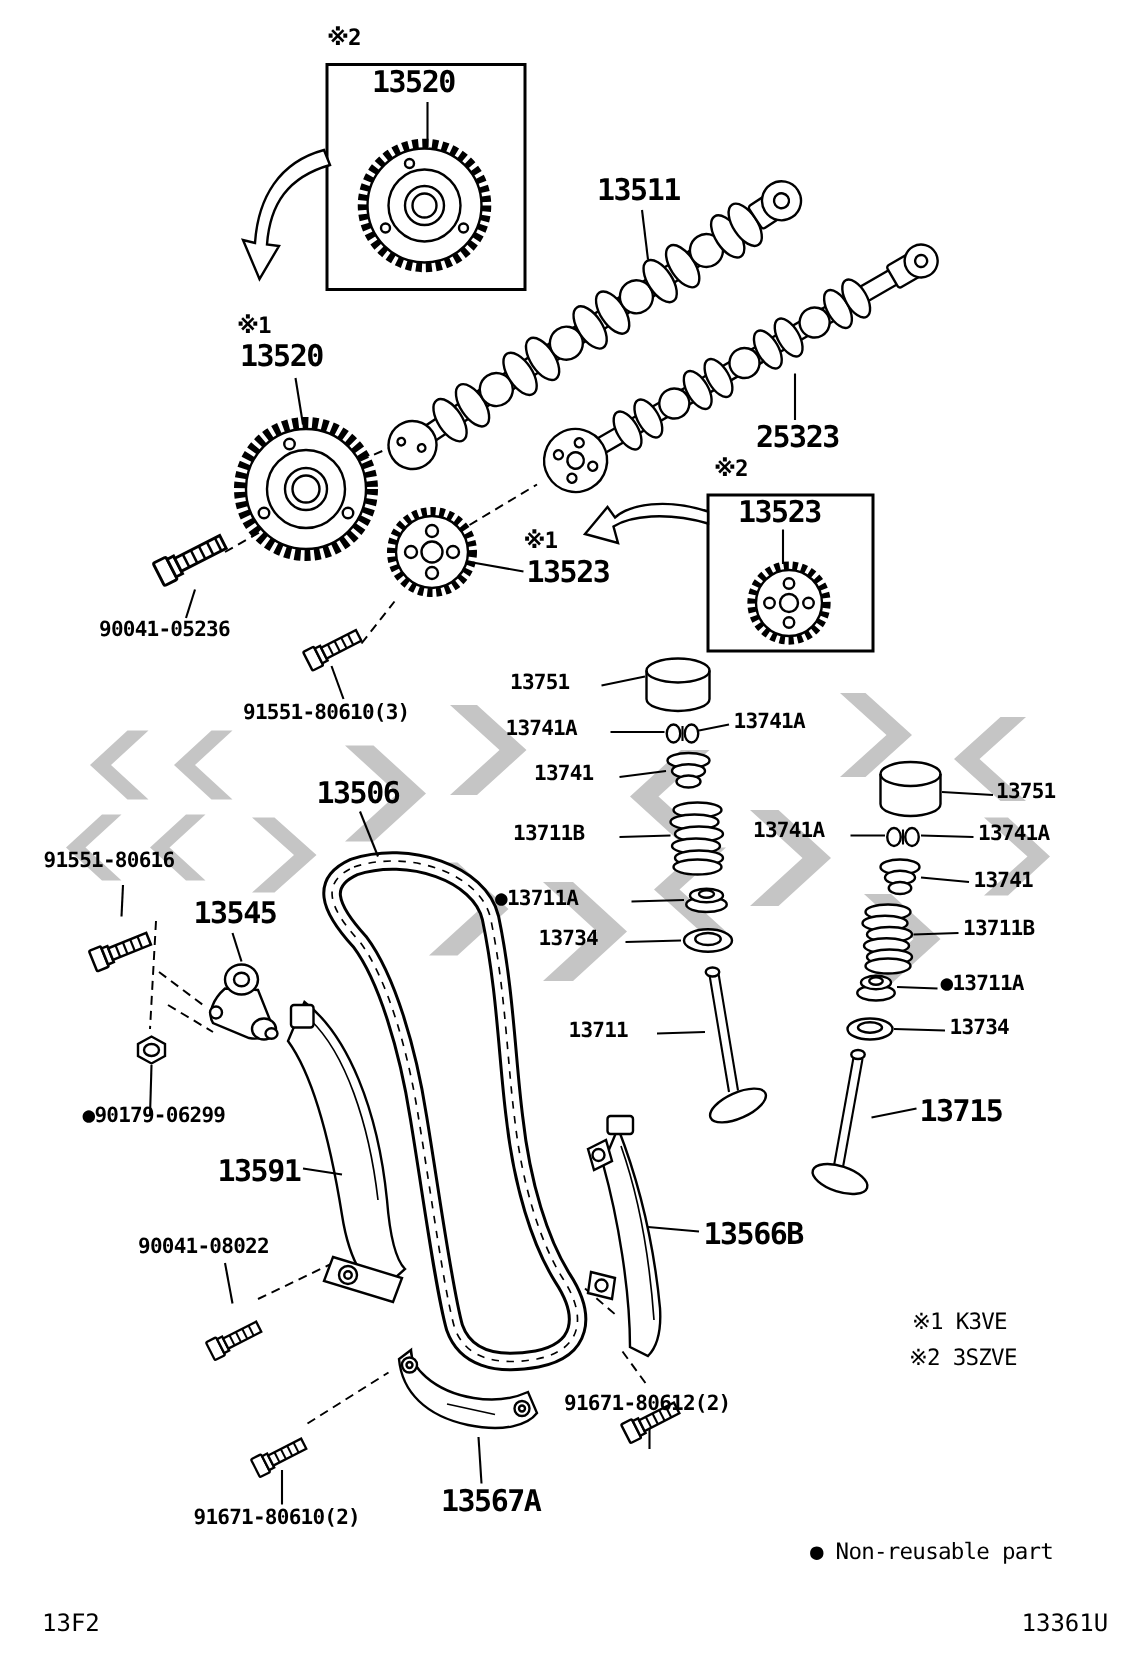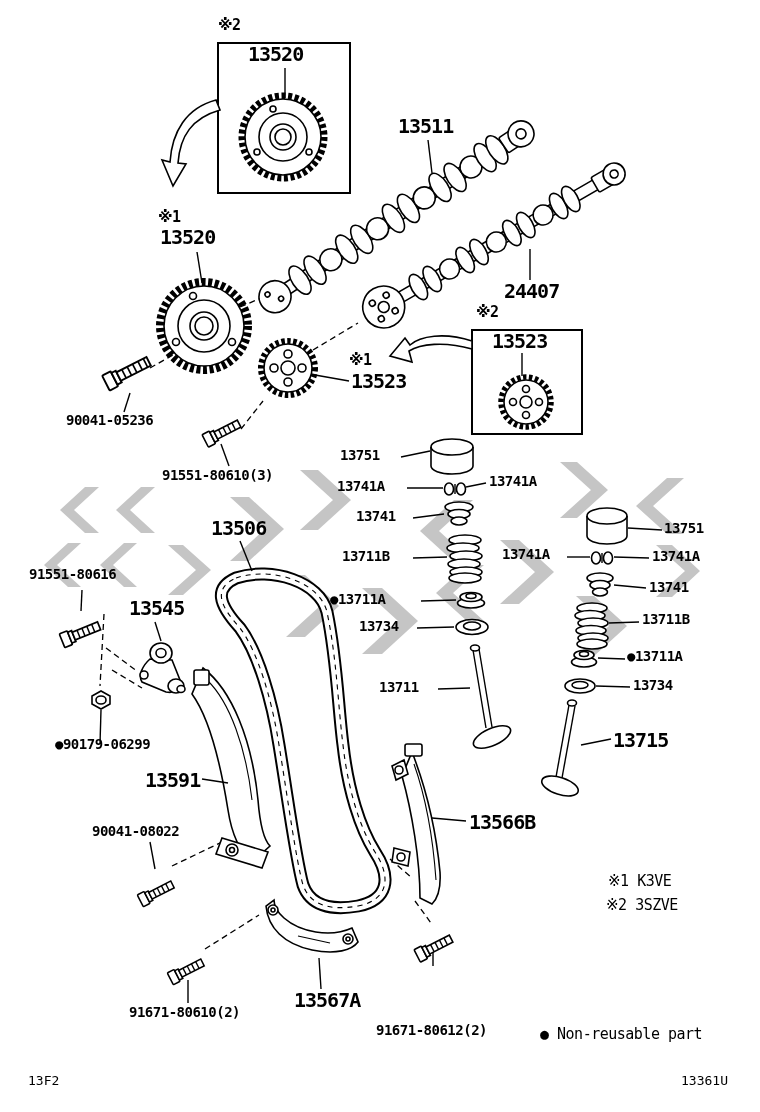--- a/index.html
+++ b/index.html
@@ -4,21 +4,21 @@
 <style>
   html,body{margin:0;padding:0;background:#fff;}
   #page{position:relative;width:760px;height:1112px;background:#fff;overflow:hidden;
         font-family:"DejaVu Sans Mono","DejaVu Sans",monospace;}
   #art{position:absolute;left:0;top:0;}
   .lbl{position:absolute;color:#000;white-space:nowrap;line-height:1;font-weight:bold;}
   .lg{font-size:20px;letter-spacing:-1px;}
   .md{font-size:14px;letter-spacing:-0.5px;}
   .ref{font-size:15px;letter-spacing:-0.5px;}
   .legend{font-size:15px;font-weight:normal;letter-spacing:-0.5px;}
-  .corner{font-size:13px;font-weight:normal;}
+  .corner{font-size:16px;font-weight:normal;}
   .part{stroke:#000;stroke-width:1.6;fill:#fff;}
   .nf{fill:none;}
   .leader{stroke:#000;stroke-width:1.4;}
   .dash{stroke:#000;stroke-width:1.3;stroke-dasharray:6 4;fill:none;}
   .box{fill:none;stroke:#000;stroke-width:2;}
 </style>
 </head>
 <body>
 
 <div id="page">
@@ -376,21 +376,21 @@
 <div class="lbl legend" style="left:540px;top:1027px">● Non-reusable part</div>
 <div class="lbl corner" style="left:28px;top:1074px">13F2</div>
 <div class="lbl corner" style="left:681px;top:1074px">13361U</div>
 
 <div id="labels">
       <div class="lbl ref" style="left: 218px; top: 18px;">※2</div>
       <div class="lbl lg" style="left: 248px; top: 44px;">13520</div>
       <div class="lbl ref" style="left: 158px; top: 210px;">※1</div>
       <div class="lbl lg" style="left: 160px; top: 227px;">13520</div>
       <div class="lbl lg" style="left: 398px; top: 116px;">13511</div>
-      <div class="lbl lg" style="left: 504px; top: 281px;">24407</div>
+      <div class="lbl lg" style="left: 504px; top: 281px;">25323</div>
       <div class="lbl ref" style="left: 476px; top: 305px;">※2</div>
       <div class="lbl lg" style="left: 492px; top: 331px;">13523</div>
       <div class="lbl ref" style="left: 349px; top: 353px;">※1</div>
       <div class="lbl lg" style="left: 351px; top: 371px;">13523</div>
       <div class="lbl md" style="left: 66px; top: 413px;">90041-05236</div>
       <div class="lbl md" style="left: 162px; top: 468px; text-align: right;">91551-80610(3)</div>
       <div class="lbl md" style="left: 340px; top: 448px;">13751</div>
       <div class="lbl md" style="left: 337px; top: 479px;">13741A</div>
       <div class="lbl md" style="left: 489px; top: 474px;">13741A</div>
       <div class="lbl md" style="left: 356px; top: 509px;">13741</div>
@@ -406,17 +406,17 @@
       <div class="lbl md" style="left: 649px; top: 580px;">13741</div>
       <div class="lbl md" style="left: 642px; top: 612px;">13711B</div>
       <div class="lbl md" style="left: 627px; top: 649px;">●13711A</div>
       <div class="lbl md" style="left: 633px; top: 678px;">13734</div>
       <div class="lbl md" style="left: 379px; top: 680px;">13711</div>
       <div class="lbl lg" style="left: 613px; top: 730px;">13715</div>
       <div class="lbl md" style="left: 28px; top: 737px; margin-left: 27px;">●90179-06299</div>
       <div class="lbl lg" style="left: 145px; top: 770px;">13591</div>
       <div class="lbl md" style="left: 92px; top: 824px;">90041-08022</div>
       <div class="lbl lg" style="left: 469px; top: 812px;">13566B</div>
-      <div class="lbl md" style="left: 376px; top: 1023px;">91671-80612(2)</div>
+      <div class="lbl md" style="left: 376px; top: 929px;">91671-80612(2)</div>
       <div class="lbl lg" style="left: 294px; top: 990px;">13567A</div>
       <div class="lbl md" style="left: 129px; top: 1005px;">91671-80610(2)</div>
     </div>
 </div>
 
 </body></html>

